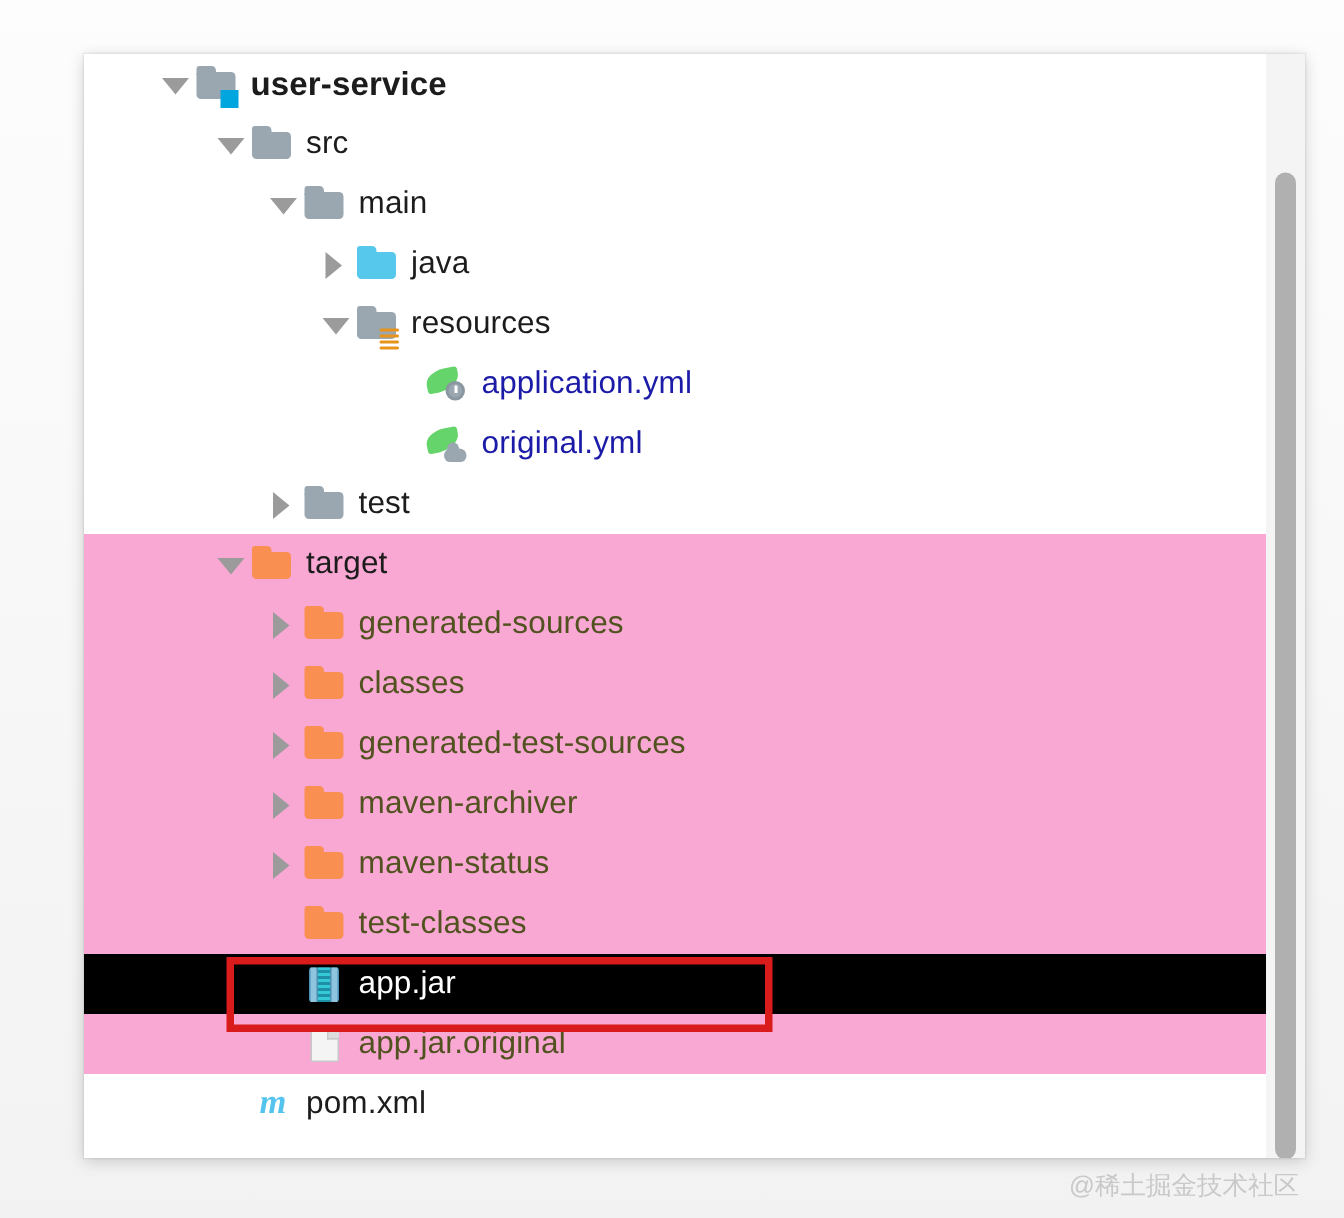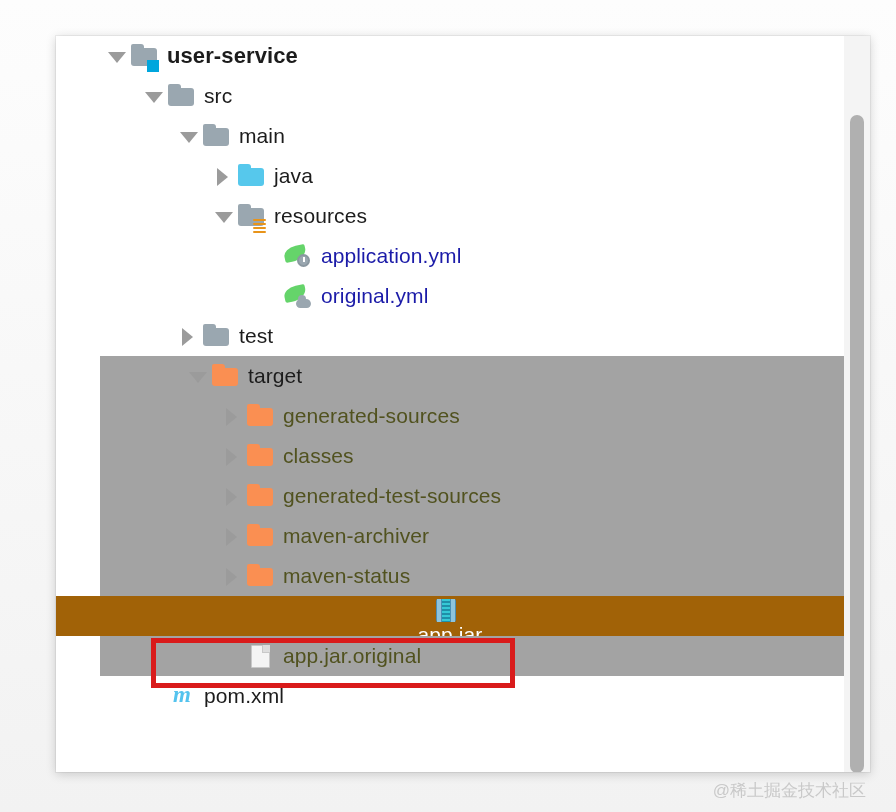--- a/index.html
+++ b/index.html
@@ -34,22 +34,22 @@
 
   .row {
     position: relative;
     height: 40px;
     display: flex;
     align-items: center;
     white-space: nowrap;
     font-size: 21px;
     color: #1c1c1c;
   }
-  .row.excluded { background: #a3a3a3; margin-left: 44px; }
-  .row.selected { background: #a16207; color: #ffffff; flex-direction: column; }
+  .row.excluded { background: #f9a8d4; }
+  .row.selected { background: #000000; color: #ffffff; }
   .row.selected .label { color: #ffffff; }
 
   .indent { flex: 0 0 auto; height: 1px; }
 
   
   .twisty {
     flex: 0 0 auto;
     width: 26px; height: 26px;
     position: relative;
   }
@@ -412,20 +412,28 @@
       <div class="row excluded">
         <span class="indent" style="width:120px"></span>
         <span class="twisty right"></span>
         <span class="icon f-orange">
           <i class="folder-tab"></i>
             <i class="folder-body"></i>
         </span>
         <span class="label olive">maven-status</span>
       </div>
 
+      <div class="row excluded">
+        <span class="indent" style="width:146px"></span>
+        <span class="icon f-orange">
+          <i class="folder-tab"></i>
+            <i class="folder-body"></i>
+        </span>
+        <span class="label olive">test-classes</span>
+      </div>
 
       <div class="row selected">
         <span class="indent" style="width:146px"></span>
         <span class="icon">
           <i class="jar">
               <i class="lt"></i>
               <i class="zip"></i>
               <i class="rt"></i>
             </i>
         </span>

